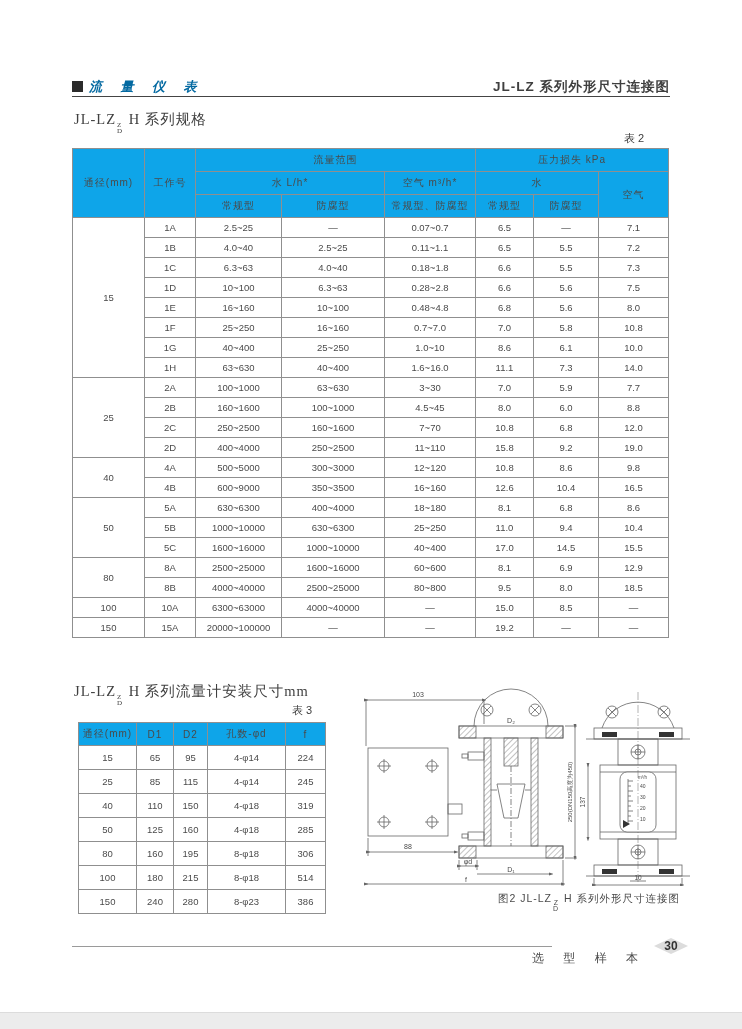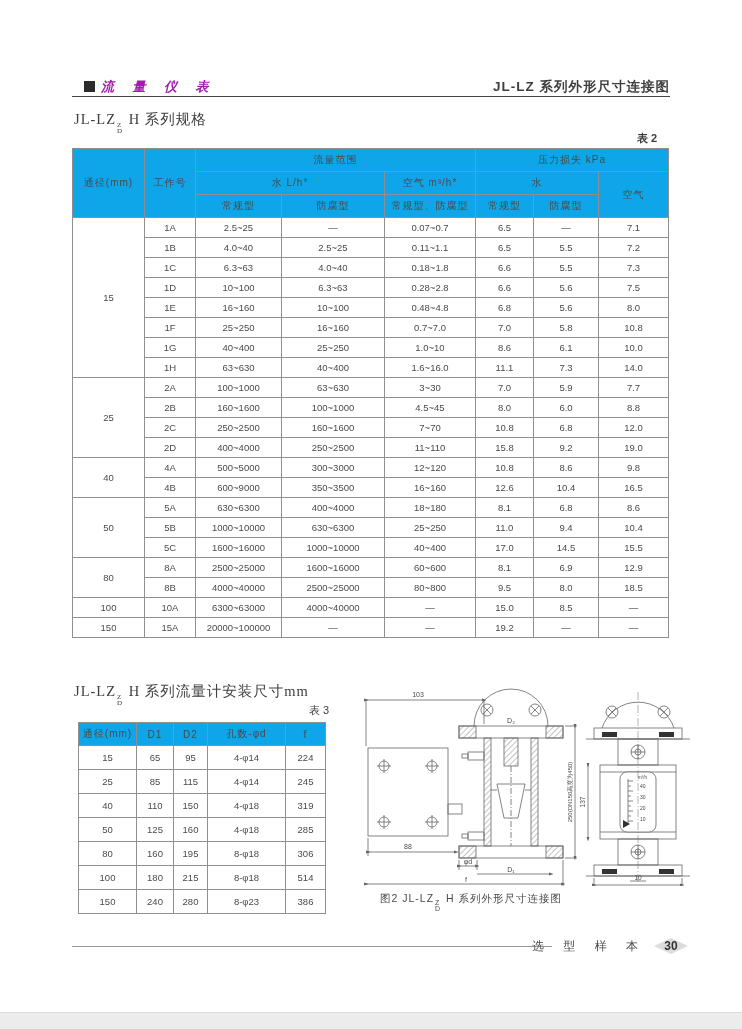--- a/index.html
+++ b/index.html
@@ -3,21 +3,21 @@
 <meta charset="utf-8">
 <style>
   html,body{margin:0;padding:0;background:#f4f4f2;}
   .page{position:relative;width:742px;height:1029px;background:#ffffff;overflow:hidden;
         font-family:"Liberation Sans",sans-serif;color:#444;}
   .scan-bottom{position:absolute;left:0;right:0;bottom:0;height:16px;background:#ececec;border-top:1px solid #dcdcdc;}
 
   
   .hdr{position:absolute;top:78px;left:72px;right:72px;height:20px;}
   .hdr-left{position:absolute;left:0;top:0;font-family:"DejaVu Serif",serif;font-style:italic;
-            font-weight:bold;font-size:13px;letter-spacing:7px;color:#a21caf;margin-left:12px;}
+            font-weight:bold;font-size:13px;letter-spacing:7px;color:#0369a1;}
   .hdr-sq{display:inline-block;width:11px;height:11px;background:#2b2b2b;margin-right:6px;vertical-align:-1px;}
   .hdr-right{position:absolute;right:0;top:0;font-size:13.5px;font-weight:bold;color:#3f3f3f;letter-spacing:1px;}
   .hdr-rule{position:absolute;top:96px;left:72px;right:72px;border-top:1.5px solid #444;}
 
   
   .sec-title{position:absolute;left:74px;font-family:"Liberation Serif",serif;font-size:14.5px;color:#404040;letter-spacing:1px;}
   .stack{display:inline-flex;flex-direction:column;font-size:7px;line-height:6px;vertical-align:-3px;margin:0 1px;}
   .tag{position:absolute;font-size:11px;color:#3c3c3c;}
 
   
@@ -31,26 +31,26 @@
   .spec-table tbody tr{height:20px;}
   .inst-wrap{position:absolute;top:722px;left:78px;}
   .inst-table{width:247px;}
   .inst-table thead tr{height:23px;}
   .inst-table tbody tr{height:24px;}
 
   .note{position:absolute;top:650px;left:74px;width:620px;font-size:10.5px;color:#4a4a4a;letter-spacing:0.5px;}
 
   
   .fig{position:absolute;left:356px;top:686px;width:338px;height:200px;}
-  .fig-cap{position:absolute;left:380px;top:892px;width:300px;text-align:left;font-size:10.5px;color:#4a4a4a;letter-spacing:1px;}
+  .fig-cap{position:absolute;left:380px;top:892px;width:300px;text-align:right;font-size:10.5px;color:#4a4a4a;letter-spacing:1px;}
 
   
   .ftr{position:absolute;top:936px;left:72px;right:52px;height:20px;}
   .ftr-line{position:absolute;left:0;right:138px;top:10px;border-top:1px solid #9a9a9a;}
-  .ftr-label{position:absolute;right:44px;top:2px;font-size:12px;letter-spacing:8px;color:#4a4a4a;}
+  .ftr-label{position:absolute;right:44px;top:14px;font-size:12px;letter-spacing:8px;color:#4a4a4a;}
   .ftr-page{position:absolute;right:2px;top:1px;width:34px;height:18px;}
   .ftr-diamond{position:absolute;left:0;top:1px;width:34px;height:16px;background:#dcdcdc;
                clip-path:polygon(0 50%,50% 0,100% 50%,50% 100%);}
   .ftr-num{position:absolute;width:34px;text-align:center;top:2px;font-size:12px;font-weight:bold;color:#333;}
 
   svg text{font-family:"Liberation Sans",sans-serif;fill:#4a4a4a;}
 </style>
 </head>
 <body>
 
@@ -61,21 +61,21 @@
     <div class="hdr-right">JL-LZ 系列外形尺寸连接图</div>
   </div>
   <div class="hdr-rule"></div>
 
   <div class="sec-title" style="top:110px;">
     <span>JL-LZ</span><span class="stack">
         <span>Z</span>
         <span>D</span>
       </span><span> H 系列规格</span>
   </div>
-  <div class="tag" style="top:131px;left:637px;font-weight:bold;">表 2</div>
+  <div class="tag" style="top:131px;left:624px;">表 2</div>
 
   <div class="spec-wrap">
     <table class="spec-table">
       <colgroup>
         <col style="width:72px">
           <col style="width:51px">
           <col style="width:86px">
           <col style="width:103px">
         <col style="width:91px">
           <col style="width:58px">
@@ -304,21 +304,21 @@
     </table>
   </div>
 
 
   <div class="sec-title" style="top:682px;">
     <span>JL-LZ</span><span class="stack">
         <span>Z</span>
         <span>D</span>
       </span><span> H 系列流量计安装尺寸mm</span>
   </div>
-  <div class="tag" style="top:703px;left:309px;">表 3</div>
+  <div class="tag" style="top:703px;left:292px;">表 3</div>
 
   <div class="inst-wrap">
     <table class="inst-table">
       <colgroup>
         <col style="width:58px">
           <col style="width:37px">
           <col style="width:34px">
           <col style="width:78px">
           <col style="width:40px">
       </colgroup>

